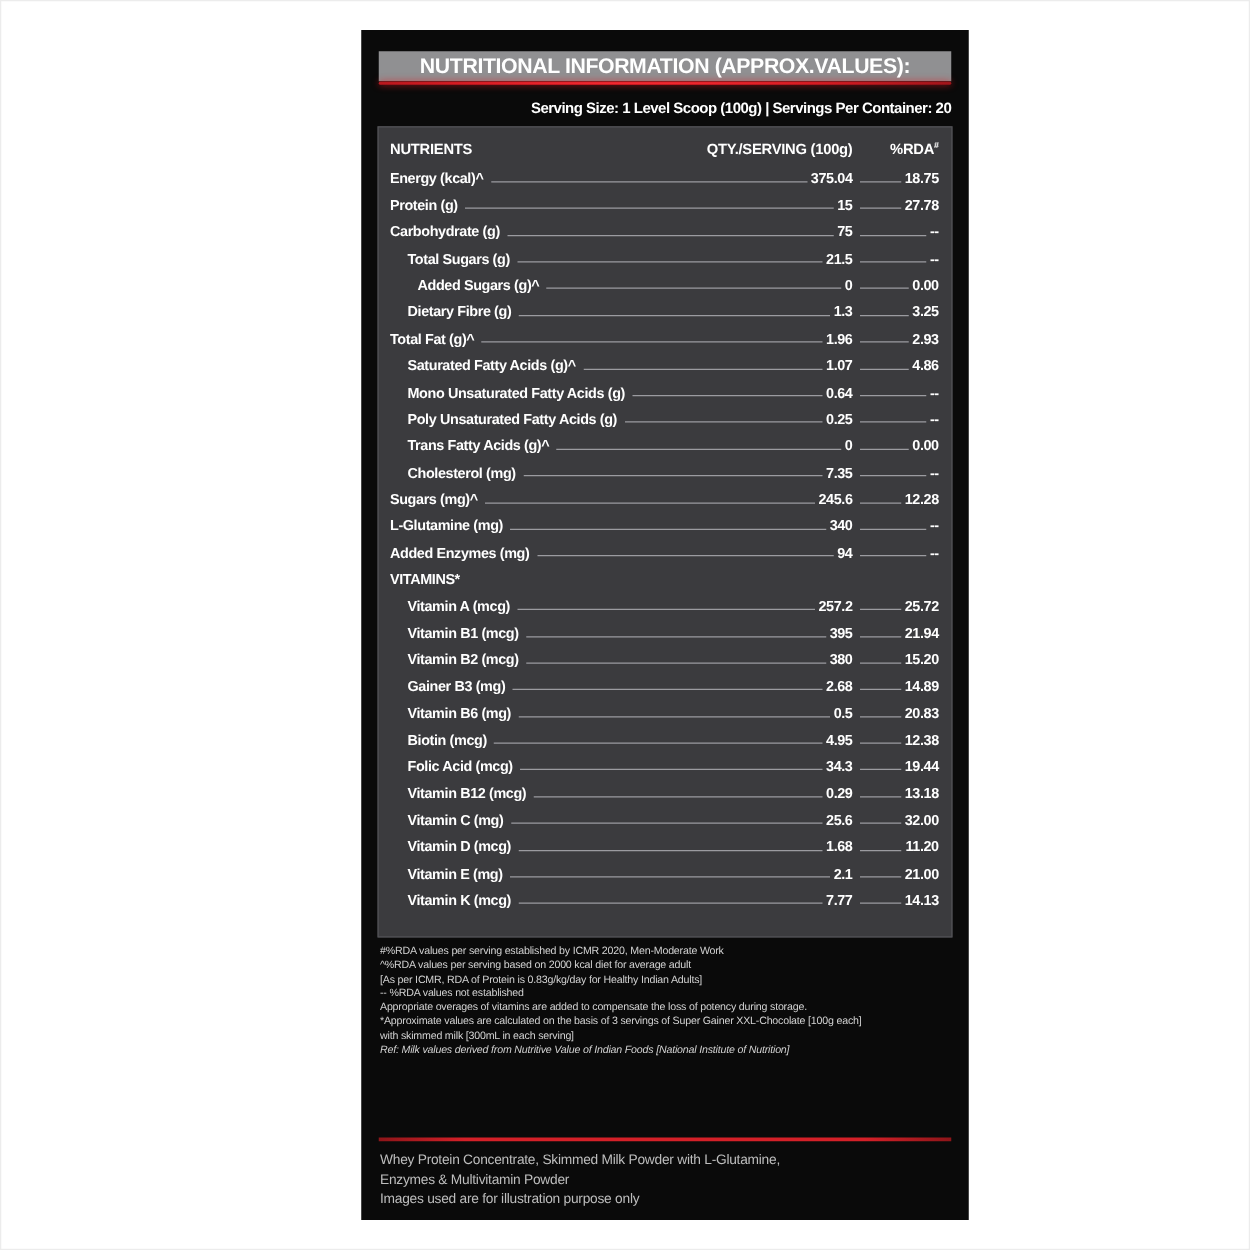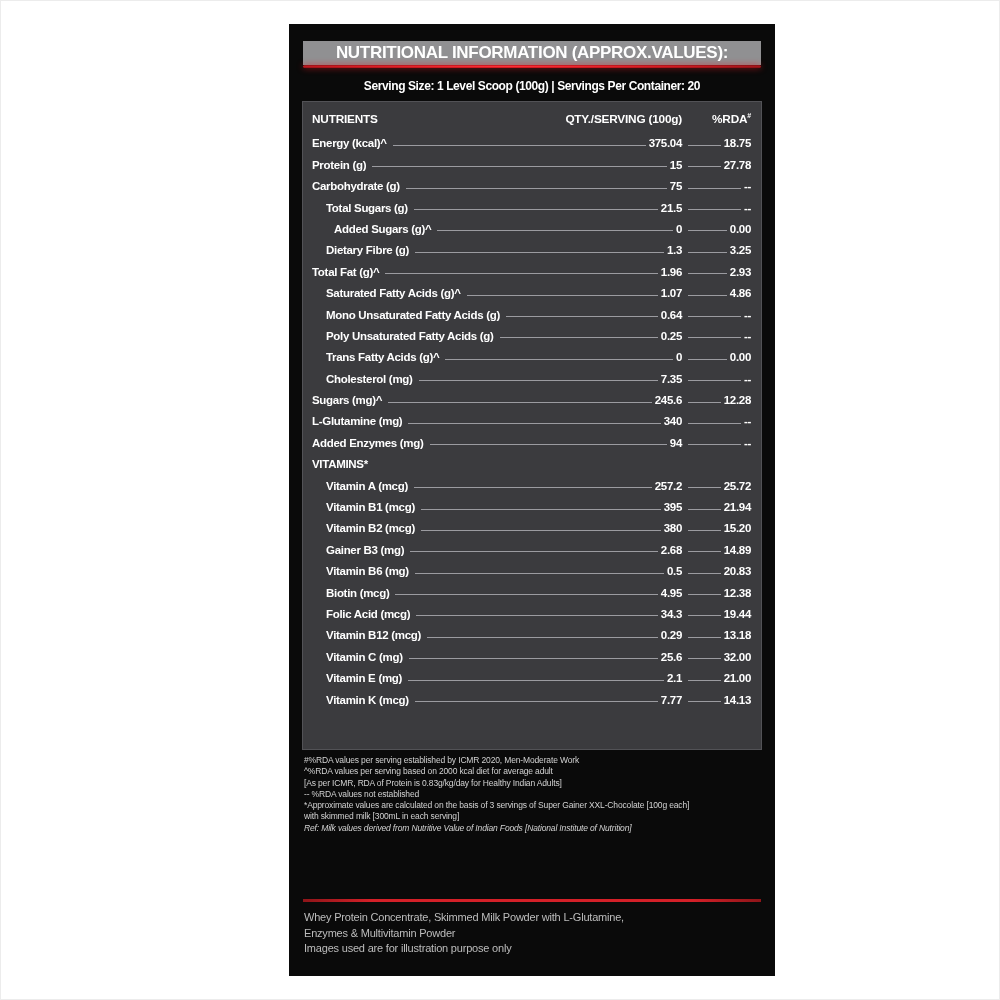--- a/index.html
+++ b/index.html
@@ -1,20 +1,20 @@
 <!DOCTYPE html>
 <html><head>
 <meta charset="utf-8">
 <style>
   html,body{margin:0;padding:0;background:#fff;}
   .page{position:relative;width:1000px;height:1000px;background:#fff;box-sizing:border-box;border:1px solid #ececec;font-family:"Liberation Sans",sans-serif;overflow:hidden;}
   .panel{position:absolute;left:288px;top:23px;width:486px;height:952px;background:#0a0a0a;box-sizing:border-box;}
   .title-bar{margin:17px 14px 0 14px;height:24px;background:#909092;color:#fff;font-weight:bold;font-size:17px;letter-spacing:-0.3px;text-align:center;line-height:24px;white-space:nowrap;}
   .red-glow{margin:0 14px;height:3px;background:radial-gradient(ellipse at 45% 50%, #ff3038 0%, #d41b22 45%, #6e0e12 100%);box-shadow:0 0 6px rgba(225,27,34,.75);border-radius:2px;}
-  .serving-line{margin:11px 14px 0 14px;height:16px;color:#fff;font-weight:bold;font-size:12px;letter-spacing:-0.4px;text-align:center;white-space:nowrap;}
+  .serving-line{margin:11px 14px 0 14px;height:16px;color:#fff;font-weight:bold;font-size:12px;letter-spacing:-0.4px;text-align:right;white-space:nowrap;}
   .table-panel{margin:6px 13px 0 13px;height:649px;background:#3b3b3e;border:1px solid #525256;box-sizing:border-box;padding:5px 10px 6px 9px;}
   .thead{display:flex;align-items:flex-end;height:19px;margin-bottom:2px;color:#fff;font-weight:bold;font-size:11.8px;letter-spacing:-0.2px;}
   .thead .mid{flex:1;text-align:right;white-space:nowrap;}
   .thead .c2{width:69px;text-align:right;white-space:nowrap;}
   .thead sup{font-size:7px;}
   .row{display:flex;align-items:flex-end;height:21.4px;color:#fff;font-weight:bold;font-size:11.5px;letter-spacing:-0.3px;}
   .row .label{white-space:nowrap;}
   .row .mid{flex:1;display:flex;align-items:flex-end;min-width:0;}
   .row .c2{width:69px;display:flex;align-items:flex-end;}
   .leader{flex:1;border-bottom:1px solid #9b9ba0;margin:0 3px 3.5px 6px;}
@@ -305,20 +305,31 @@
             <span class="mid">
               <span class="leader"></span>
               <span class="qty">25.6</span>
             </span>
             <span class="c2">
               <span class="leader"></span>
               <span class="rda">32.00</span>
             </span>
           </div>
           <div class="row">
+            <span class="label ind-1">Vitamin D (mcg)</span>
+            <span class="mid">
+              <span class="leader"></span>
+              <span class="qty">1.68</span>
+            </span>
+            <span class="c2">
+              <span class="leader"></span>
+              <span class="rda">11.20</span>
+            </span>
+          </div>
+          <div class="row">
             <span class="label ind-1">Vitamin E (mg)</span>
             <span class="mid">
               <span class="leader"></span>
               <span class="qty">2.1</span>
             </span>
             <span class="c2">
               <span class="leader"></span>
               <span class="rda">21.00</span>
             </span>
           </div>
@@ -334,20 +345,21 @@
             </span>
           </div>
         </div>
     </div>
 
     <div class="footnotes">
         <div>#%RDA values per serving established by ICMR 2020, Men-Moderate Work</div>
         <div>^%RDA values per serving based on 2000 kcal diet for average adult</div>
         <div>[As per ICMR, RDA of Protein is 0.83g/kg/day for Healthy Indian Adults]</div>
         <div>-- %RDA values not established</div>
+        <div>Appropriate overages of vitamins are added to compensate the loss of potency during storage.</div>
         <div>*Approximate values are calculated on the basis of 3 servings of Super Gainer XXL-Chocolate [100g each]</div>
         <div>with skimmed milk [300mL in each serving]</div>
         <div class="italic">Ref: Milk values derived from Nutritive Value of Indian Foods [National Institute of Nutrition]</div>
       </div>
 
     <div class="red-rule"></div>
 
     <div class="footer-text">
         <div>Whey Protein Concentrate, Skimmed Milk Powder with L-Glutamine,</div>
         <div>Enzymes &amp; Multivitamin Powder</div>

